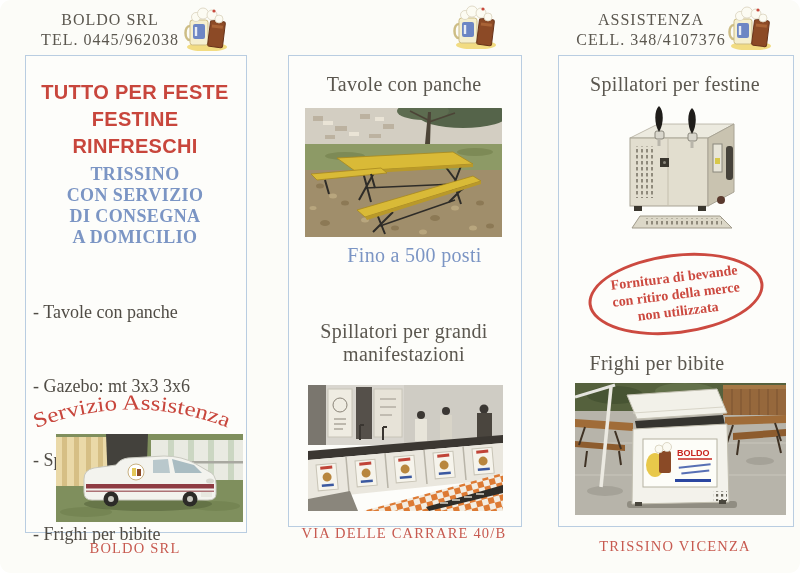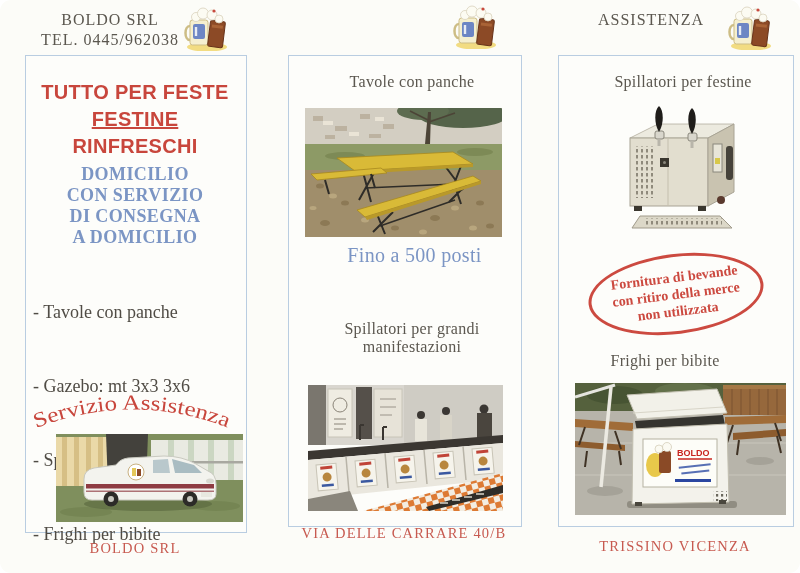--- a/index.html
+++ b/index.html
@@ -11,21 +11,21 @@
   .mug-icon{position:absolute;}
   
   .panel{position:absolute;border:1px solid #b9cde1;background:#fdfdfa;}
   
   .red-head{position:absolute;width:220px;text-align:center;color:#c8463c;
             font-family:"Liberation Sans",sans-serif;font-weight:bold;font-size:20px;letter-spacing:.3px;margin-top:19px;}
   .blue-line{position:absolute;width:220px;text-align:center;color:#7b95c4;
              font-weight:bold;font-size:18px;letter-spacing:.4px;}
   .list{position:absolute;color:#504c45;font-size:18px;line-height:24.6px;white-space:pre;}
   .caption{position:absolute;text-align:center;color:#c75a50;font-size:14.5px;letter-spacing:1.2px;}
-  .ptitle{position:absolute;text-align:center;color:#5b574f;font-size:16px;letter-spacing:.3px;padding-left:8px;}
+  .ptitle{position:absolute;text-align:center;color:#5b574f;font-size:20px;letter-spacing:.3px;}
   .pnote{position:absolute;text-align:center;color:#7b95c4;font-size:20px;letter-spacing:.3px;}
   .oval{position:absolute;left:588px;top:254px;width:170px;height:74px;border:3px solid #cc4a40;
         border-radius:50%;transform:rotate(-7deg);display:flex;align-items:center;justify-content:center;}
   .oval-text{color:#cc4a40;font-weight:bold;font-size:14px;line-height:17px;text-align:center;}
   .photo{position:absolute;}
 </style>
 </head>
 <body>
 
 <div class="page">
@@ -69,34 +69,35 @@
   <svg class="mug-icon" style="left:182px;top:7px;" width="50" height="44" viewBox="0 0 48 44">
       <use href="#mugs-logo"></use>
     </svg>
 
   <svg class="mug-icon" style="left:452px;top:5px;" width="48" height="44" viewBox="0 0 48 44">
       <use href="#mugs-logo"></use>
     </svg>
 
   <div class="hdr abs" style="left:566px;top:10px;width:170px;">
     <div>ASSISTENZA</div>
+    <div>CELL. 348/4107376</div>
   </div>
   <svg class="mug-icon" style="left:727px;top:6px;" width="48" height="44" viewBox="0 0 48 44">
       <use href="#mugs-logo"></use>
     </svg>
 
   <div class="panel" style="left:25px;top:55px;width:220px;height:476px;"></div>
   <div class="panel" style="left:288px;top:55px;width:232px;height:470px;"></div>
   <div class="panel" style="left:558px;top:55px;width:234px;height:470px;"></div>
 
   <div class="red-head" style="left:25px;top:62px;">TUTTO PER FESTE</div>
-  <div class="red-head" style="left:25px;top:89px;text-decoration:underline;">FESTINE</div>
+  <div class="red-head" style="left:25px;top:89px;">FESTINE</div>
   <div class="red-head" style="left:25px;top:116px;">RINFRESCHI</div>
 
-  <div class="blue-line" style="left:25px;top:164px;">DOMICILIO</div>
+  <div class="blue-line" style="left:25px;top:164px;">TRISSINO</div>
   <div class="blue-line" style="left:25px;top:185px;">CON SERVIZIO</div>
   <div class="blue-line" style="left:25px;top:206px;">DI CONSEGNA</div>
   <div class="blue-line" style="left:25px;top:227px;">A DOMICILIO</div>
 
   <div class="list" style="left:33px;top:251px;">
     <div>- Tavole con panche</div>
     <div>- Gazebo: mt 3x3 3x6</div>
     <div>- Spillatori per festine</div>
     <div>- Frighi per bibite</div>
     

